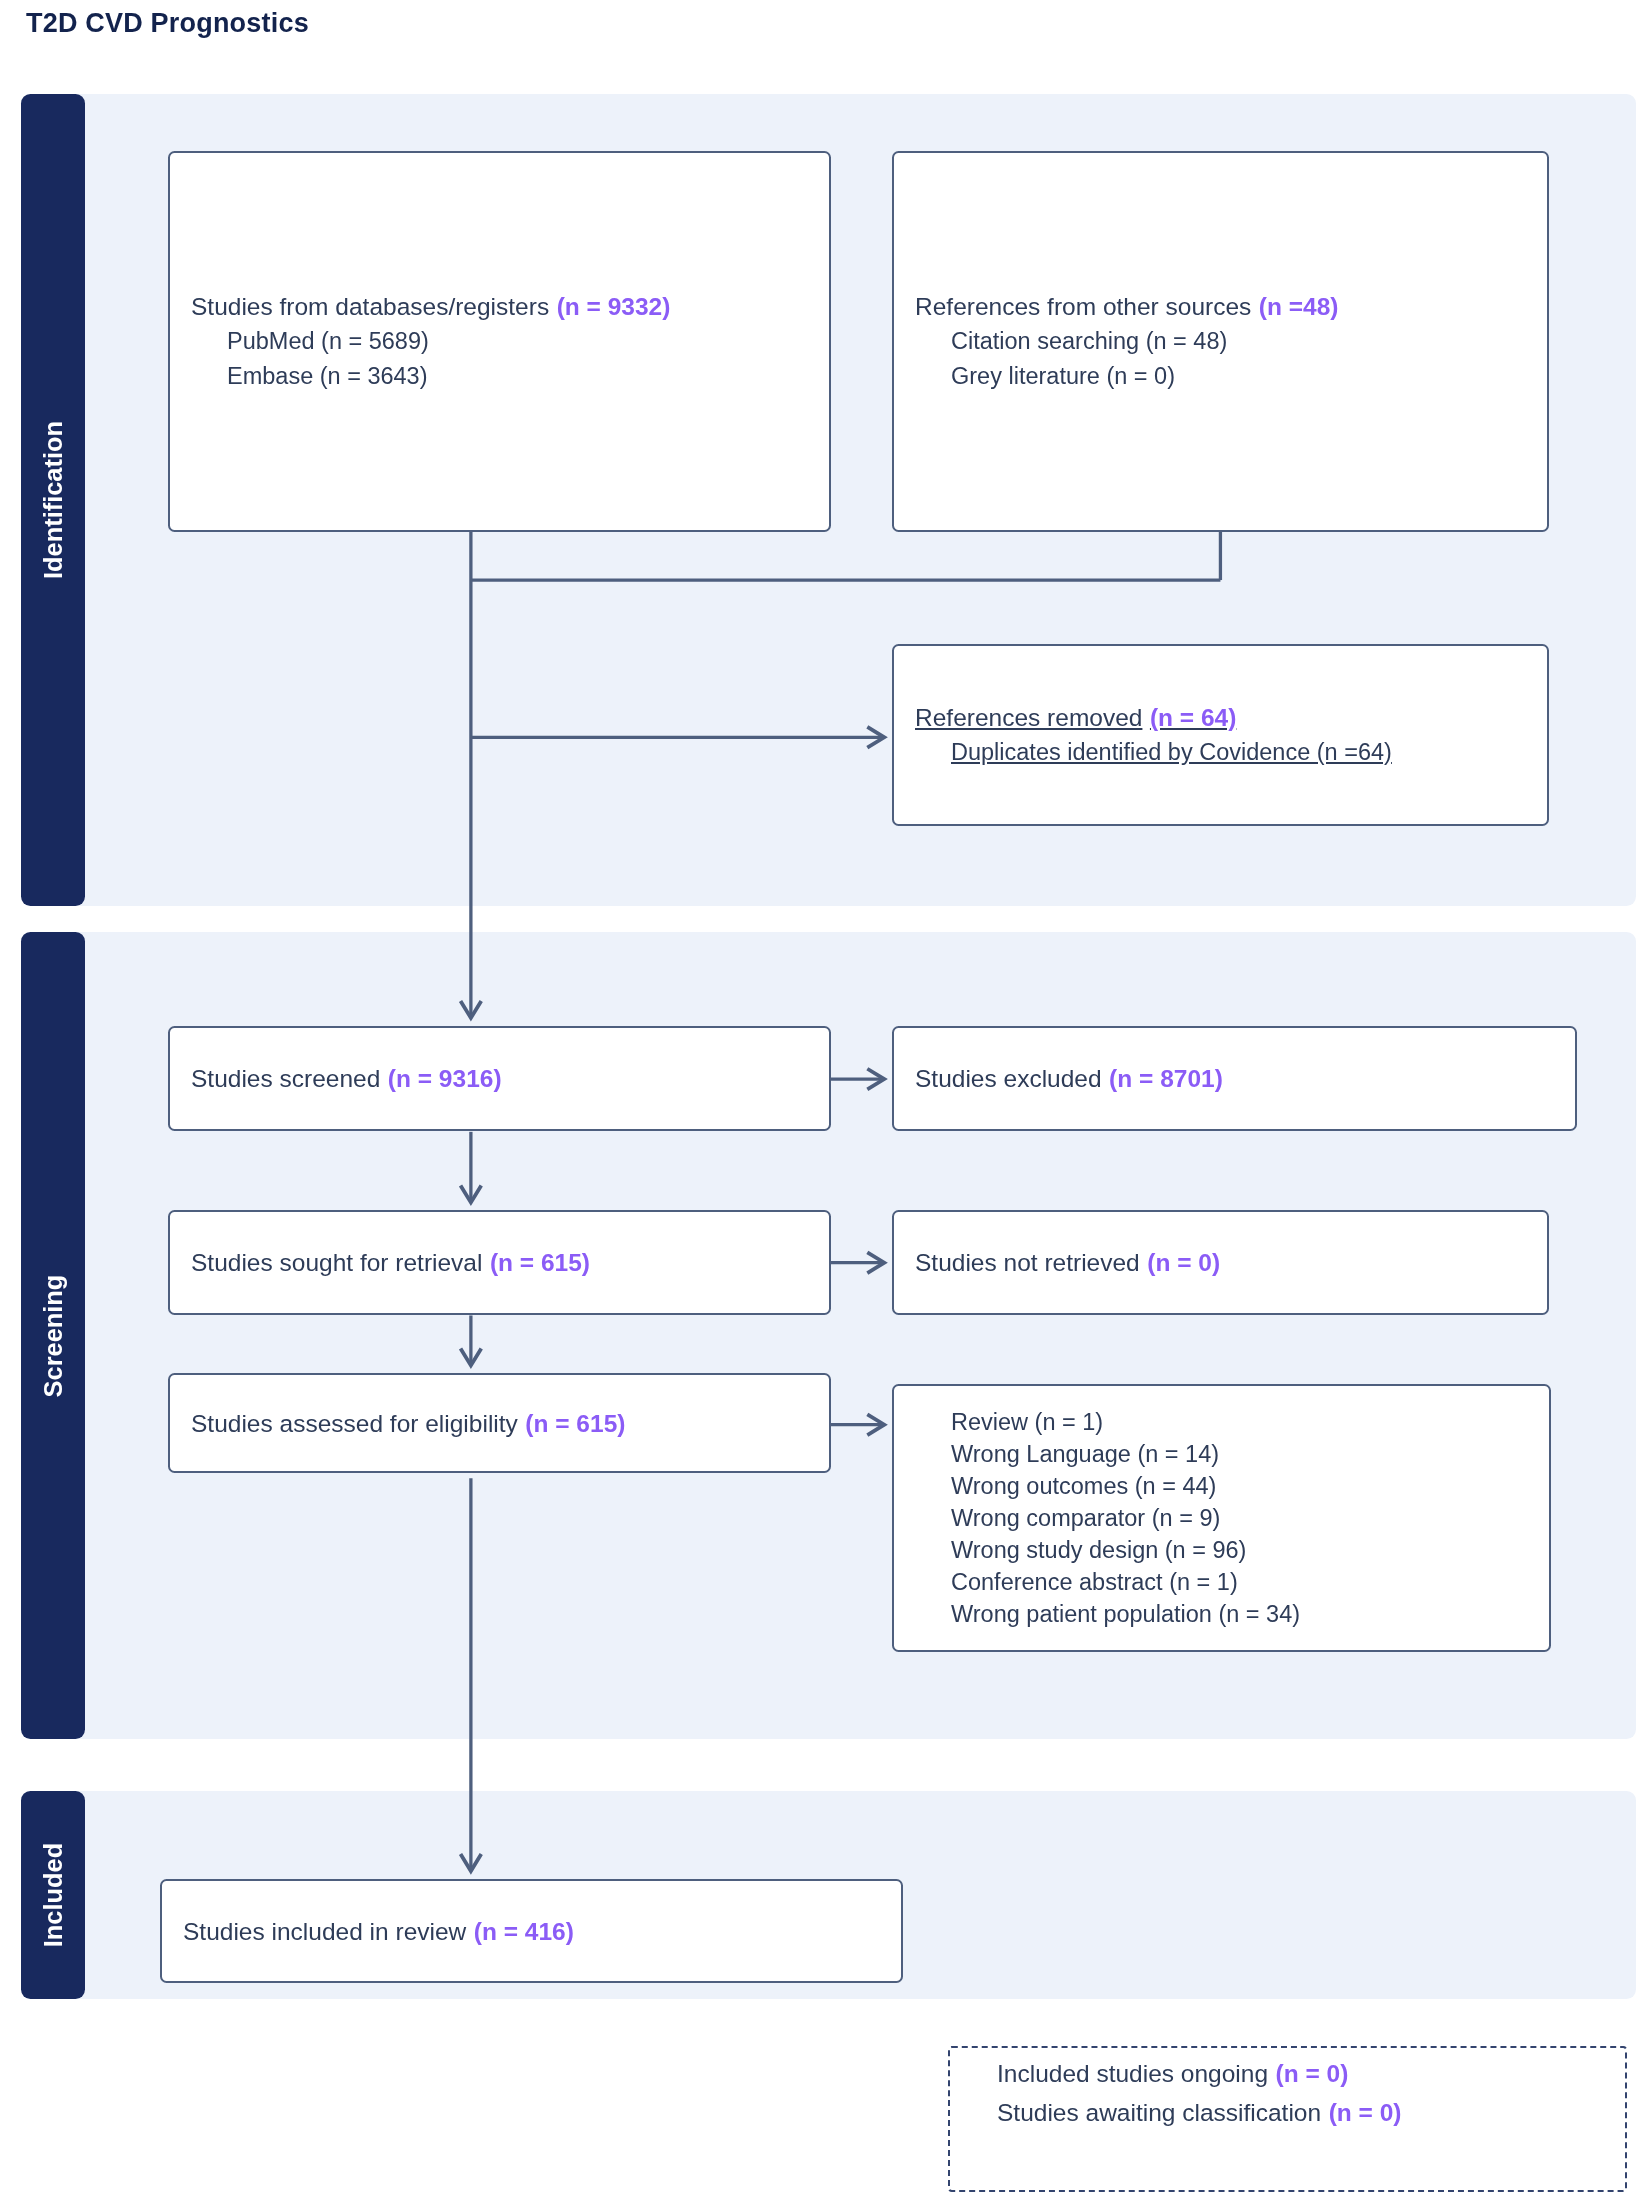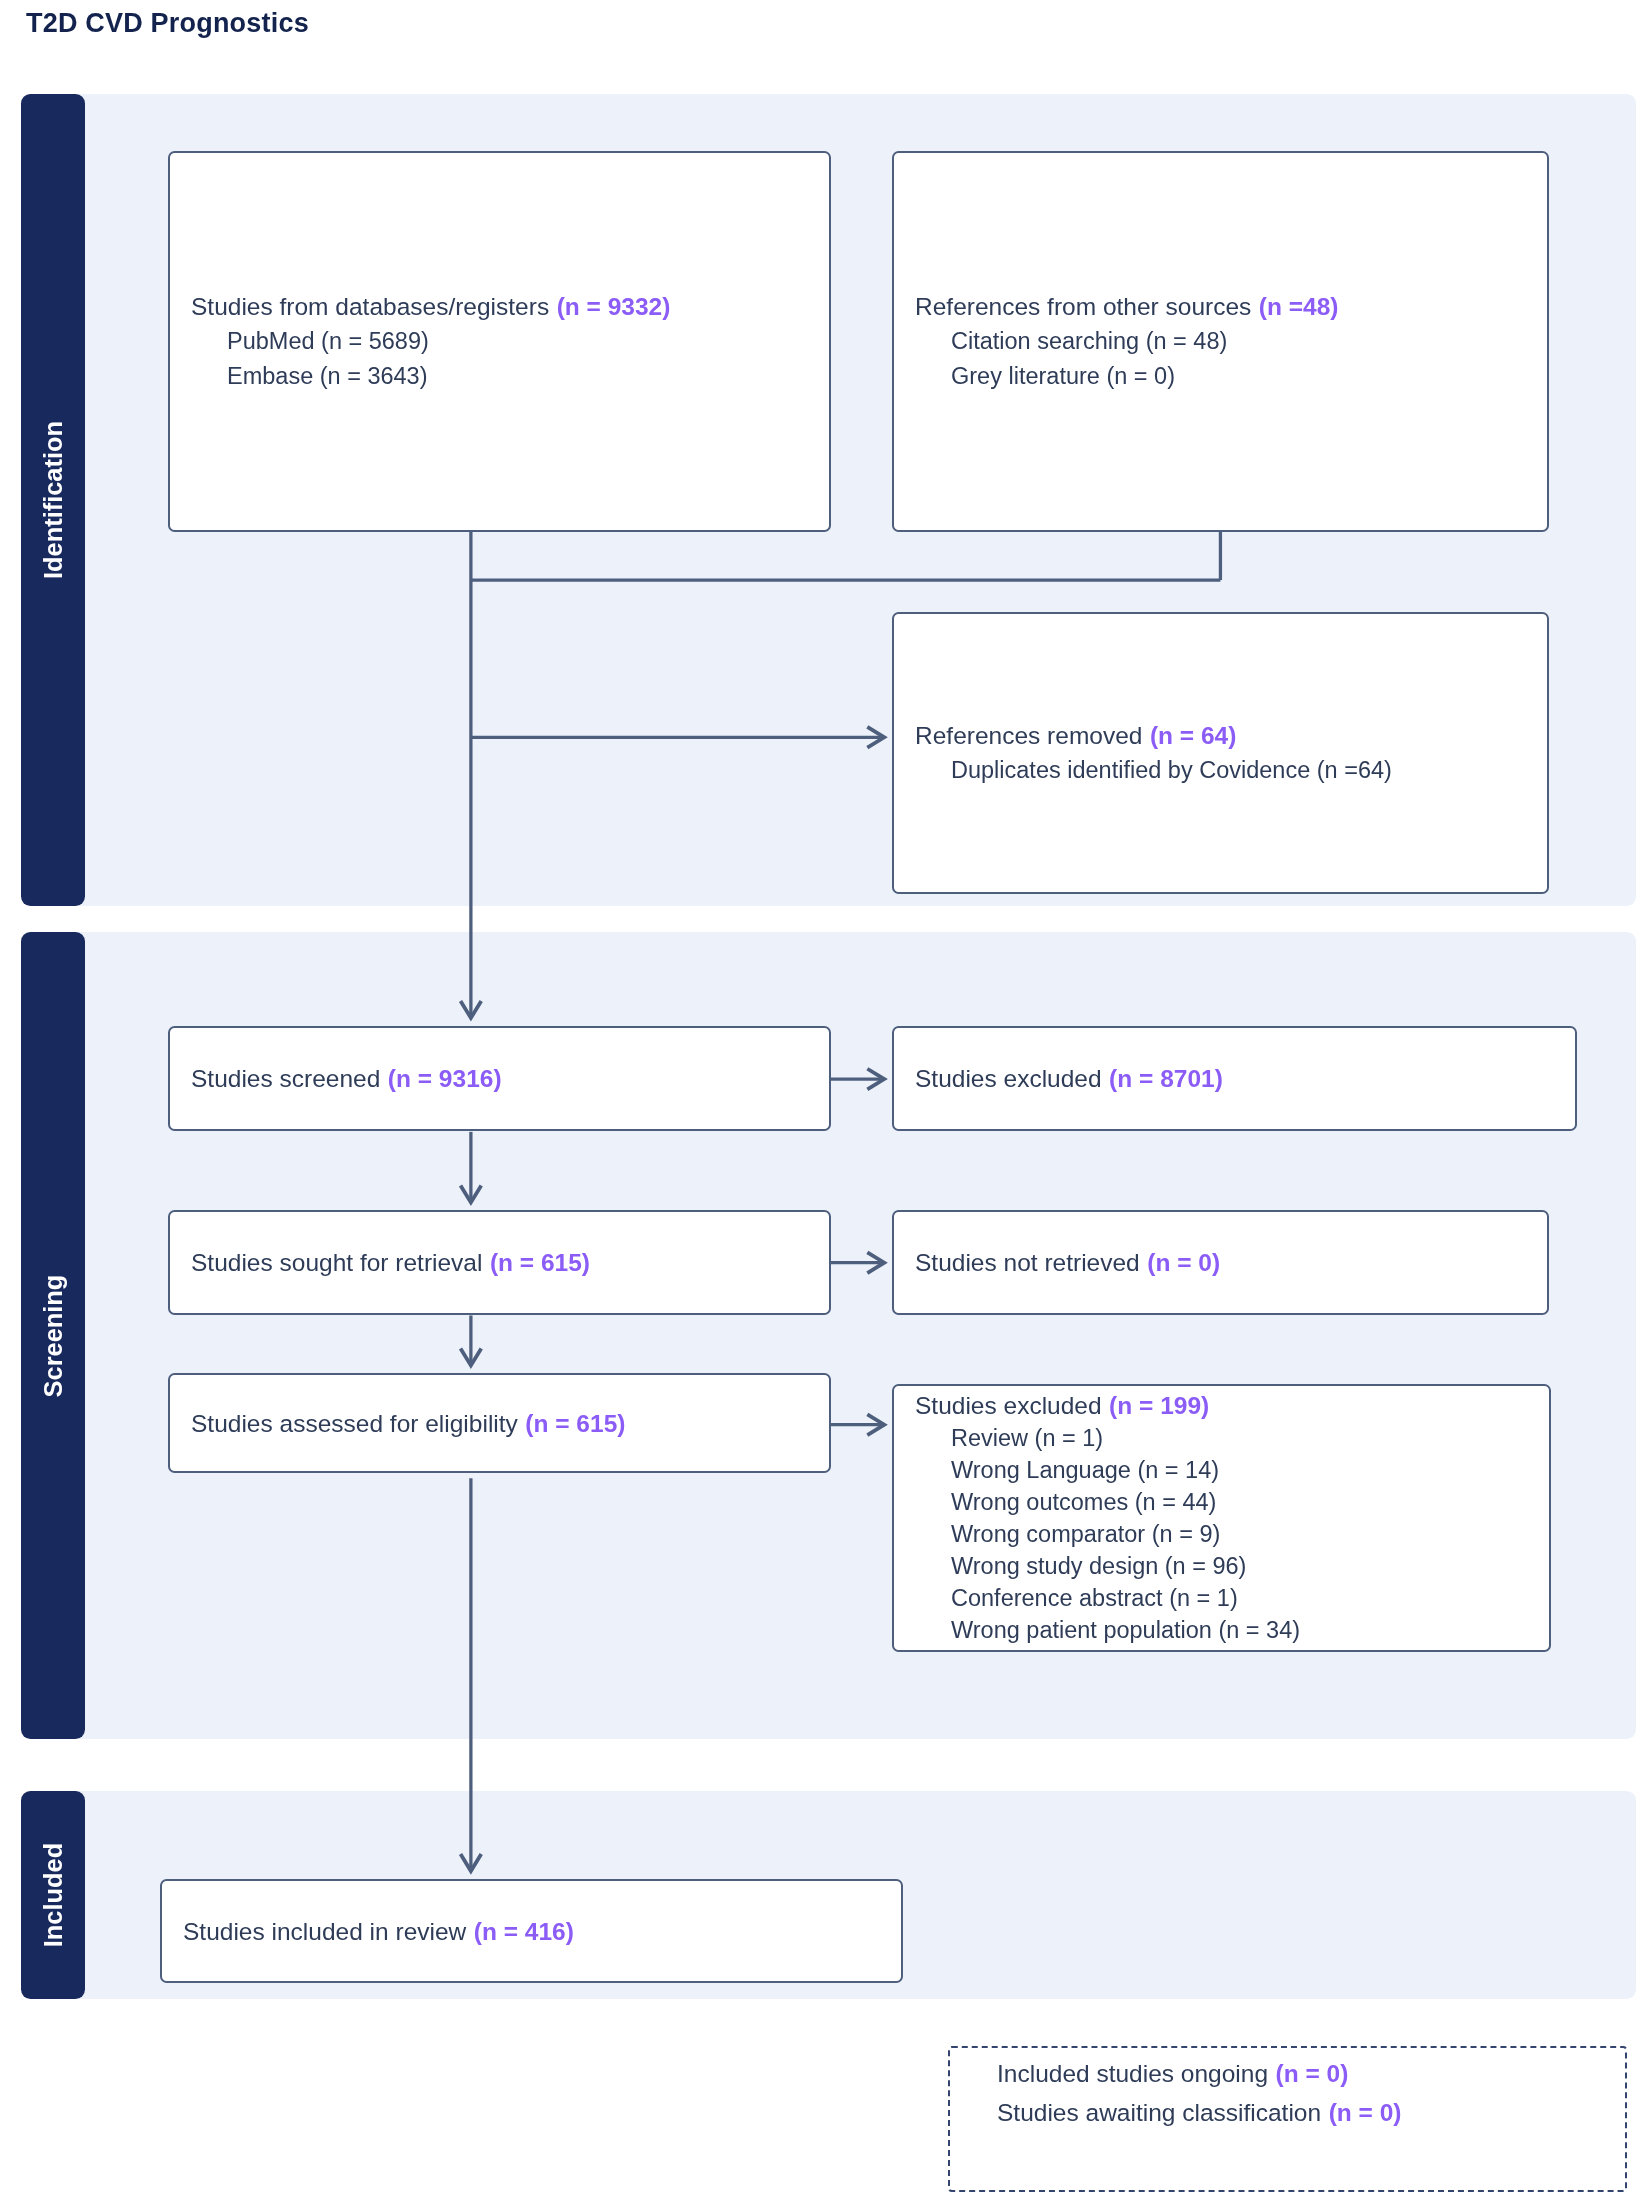--- a/index.html
+++ b/index.html
@@ -92,21 +92,21 @@
     <div class="sub">PubMed (n = 5689)</div>
     <div class="sub">Embase (n = 3643)</div>
   </div>
 
   <div class="box" style="left:892px;top:151px;width:657px;height:381px;">
     <div><span>References from other sources</span><span class="count">(n =48)</span></div>
     <div class="sub">Citation searching (n = 48)</div>
     <div class="sub">Grey literature (n = 0)</div>
   </div>
 
-  <div class="box" style="left:892px;top:612px;width:657px;height:282px;">
+  <div class="box" style="left:892px;top:644px;width:657px;height:182px;text-decoration:underline;">
     <div><span>References removed</span><span class="count">(n = 64)</span></div>
     <div class="sub">Duplicates identified by Covidence (n =64)</div>
   </div>
 
   <div class="box" style="left:168px;top:1026px;width:663px;height:105px;">
     <div><span>Studies screened</span><span class="count">(n = 9316)</span></div>
   </div>
 
   <div class="box" style="left:892px;top:1026px;width:685px;height:105px;">
     <div><span>Studies excluded</span><span class="count">(n = 8701)</span></div>
@@ -118,21 +118,20 @@
 
   <div class="box" style="left:892px;top:1210px;width:657px;height:105px;">
     <div><span>Studies not retrieved</span><span class="count">(n = 0)</span></div>
   </div>
 
   <div class="box" style="left:168px;top:1373px;width:663px;height:100px;">
     <div><span>Studies assessed for eligibility</span><span class="count">(n = 615)</span></div>
   </div>
 
   <div class="box box-excluded-eligibility" style="left:892px;top:1384px;width:659px;height:268px;">
-    <div class="headline"><span>Studies excluded</span><span class="count">(n = 199)</span></div>
     <div class="sub">Review (n = 1)</div>
     <div class="sub">Wrong Language (n = 14)</div>
     <div class="sub">Wrong outcomes (n = 44)</div>
     <div class="sub">Wrong comparator (n = 9)</div>
     <div class="sub">Wrong study design (n = 96)</div>
     <div class="sub">Conference abstract (n = 1)</div>
     <div class="sub">Wrong patient population (n = 34)</div>
   </div>
 
   <div class="box" style="left:160px;top:1879px;width:743px;height:104px;">

